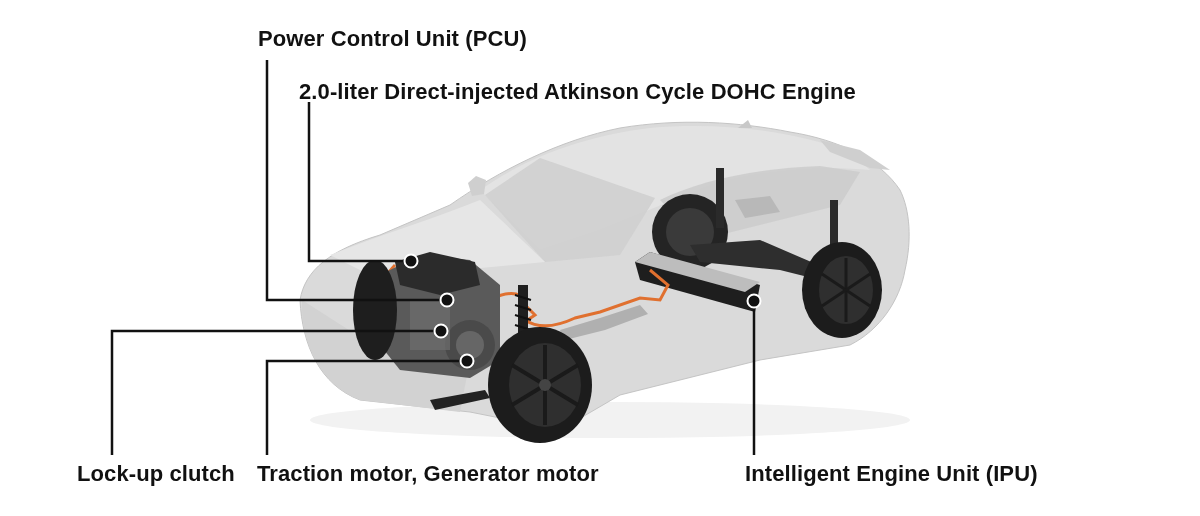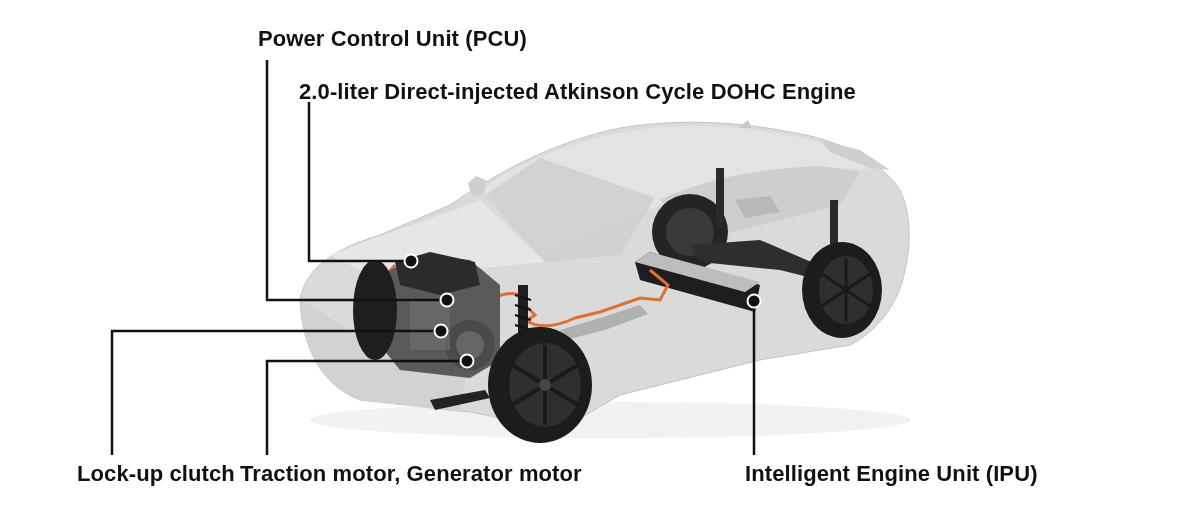--- a/index.html
+++ b/index.html
@@ -113,15 +113,15 @@
       <circle cx="447" cy="300" r="6.5" fill="#111" stroke="#fff" stroke-width="2"></circle>
       <circle cx="441" cy="331" r="6.5" fill="#111" stroke="#fff" stroke-width="2"></circle>
       <circle cx="467" cy="361" r="6.5" fill="#111" stroke="#fff" stroke-width="2"></circle>
       <circle cx="754" cy="301" r="6.5" fill="#111" stroke="#fff" stroke-width="2"></circle>
     </g>
   </svg>
 
   <div class="label" style="left:258px; top:26px;">Power Control Unit (PCU)</div>
   <div class="label" style="left:299px; top:65px;margin-top:14px;">2.0-liter Direct-injected Atkinson Cycle DOHC Engine</div>
   <div class="label" style="left:55px; top:461px;margin-left:22px;">Lock-up clutch</div>
-  <div class="label" style="left:240px; top:461px;text-align:center;">Traction motor, Generator motor</div>
+  <div class="label" style="left:257px; top:461px;text-align:center;">Traction motor, Generator motor</div>
   <div class="label" style="left:745px; top:461px;">Intelligent Engine Unit (IPU)</div>
 </div>
 
 </body></html>

